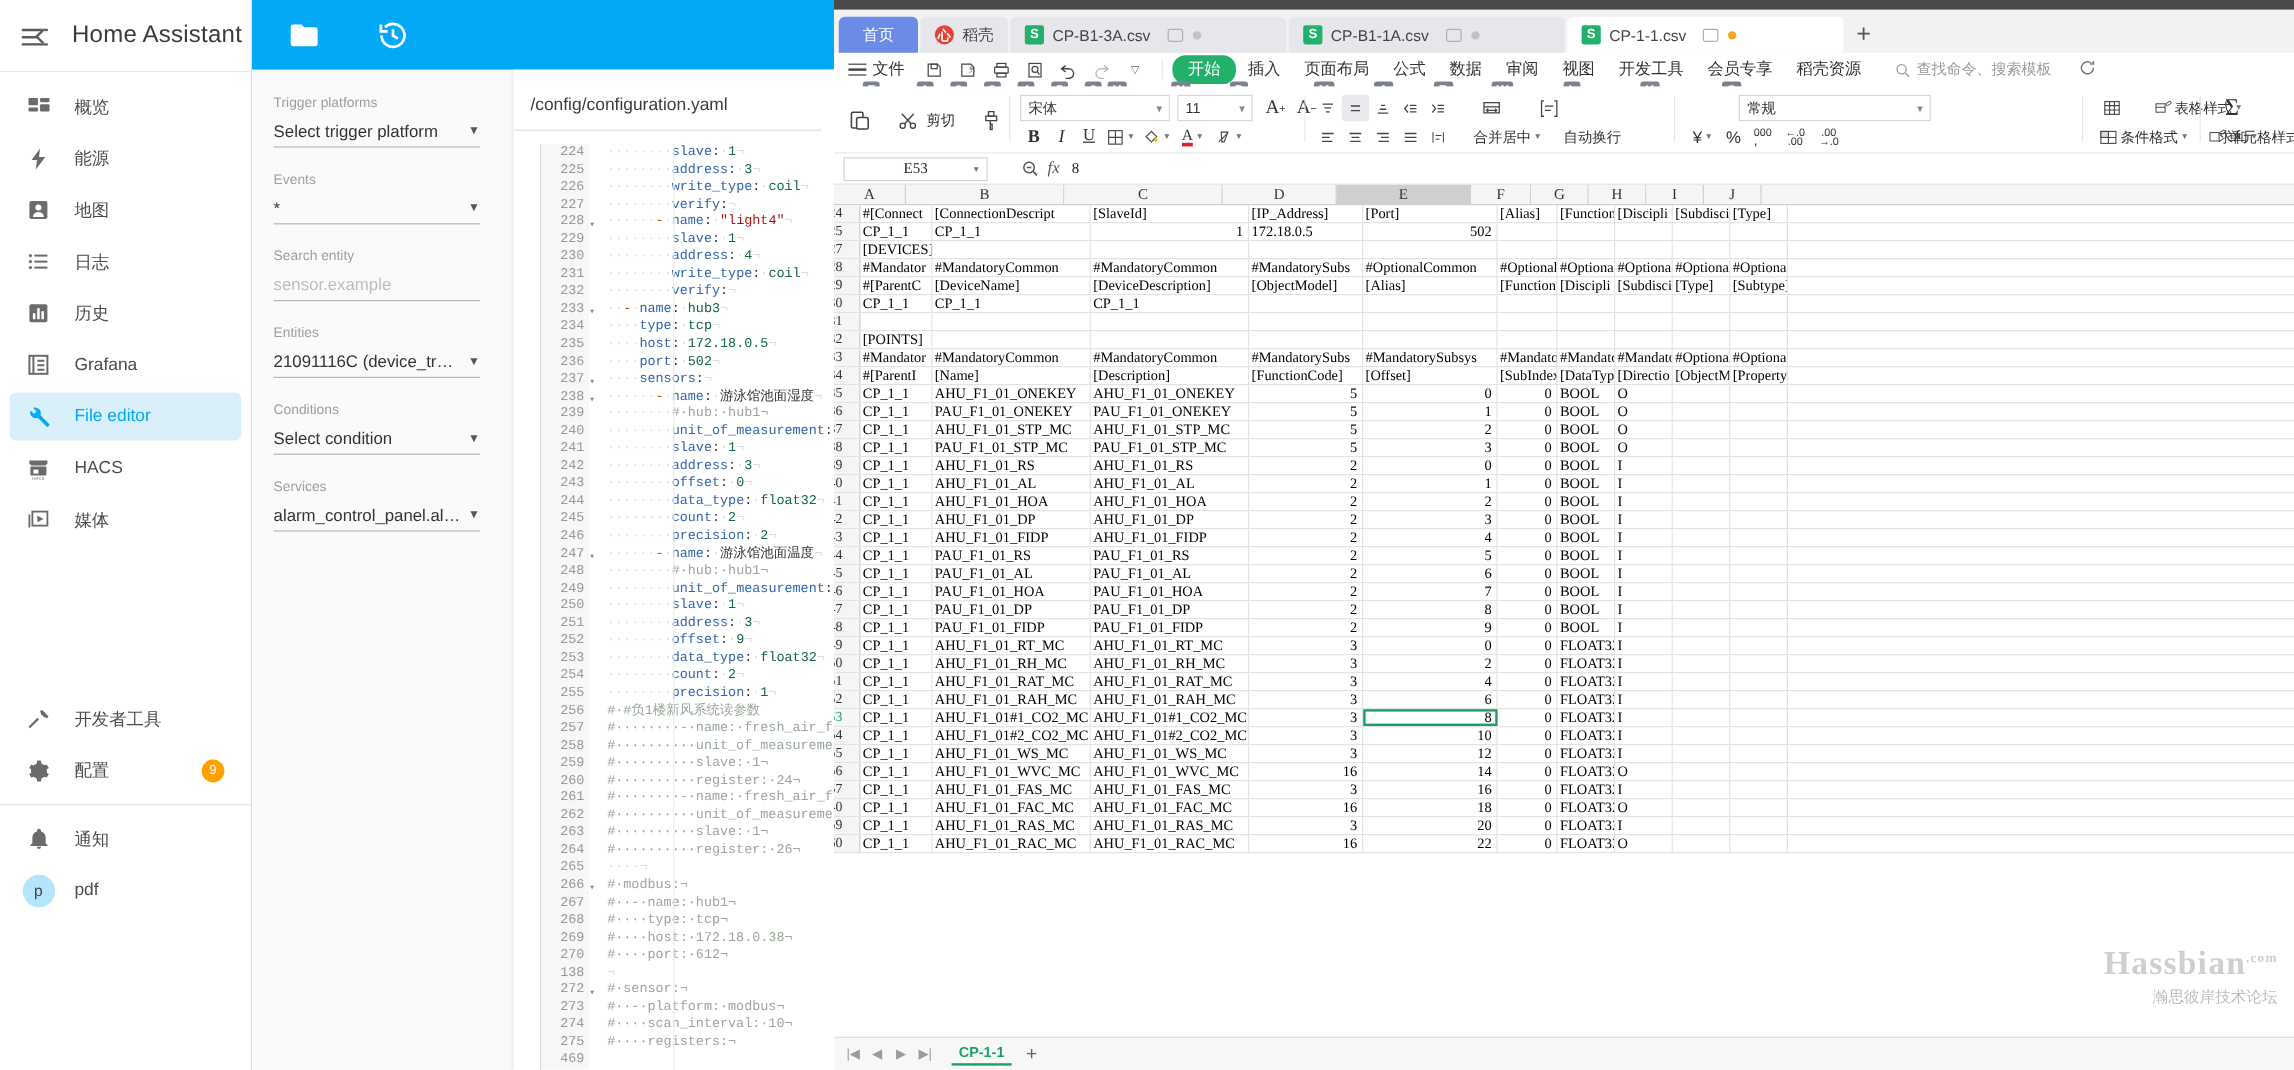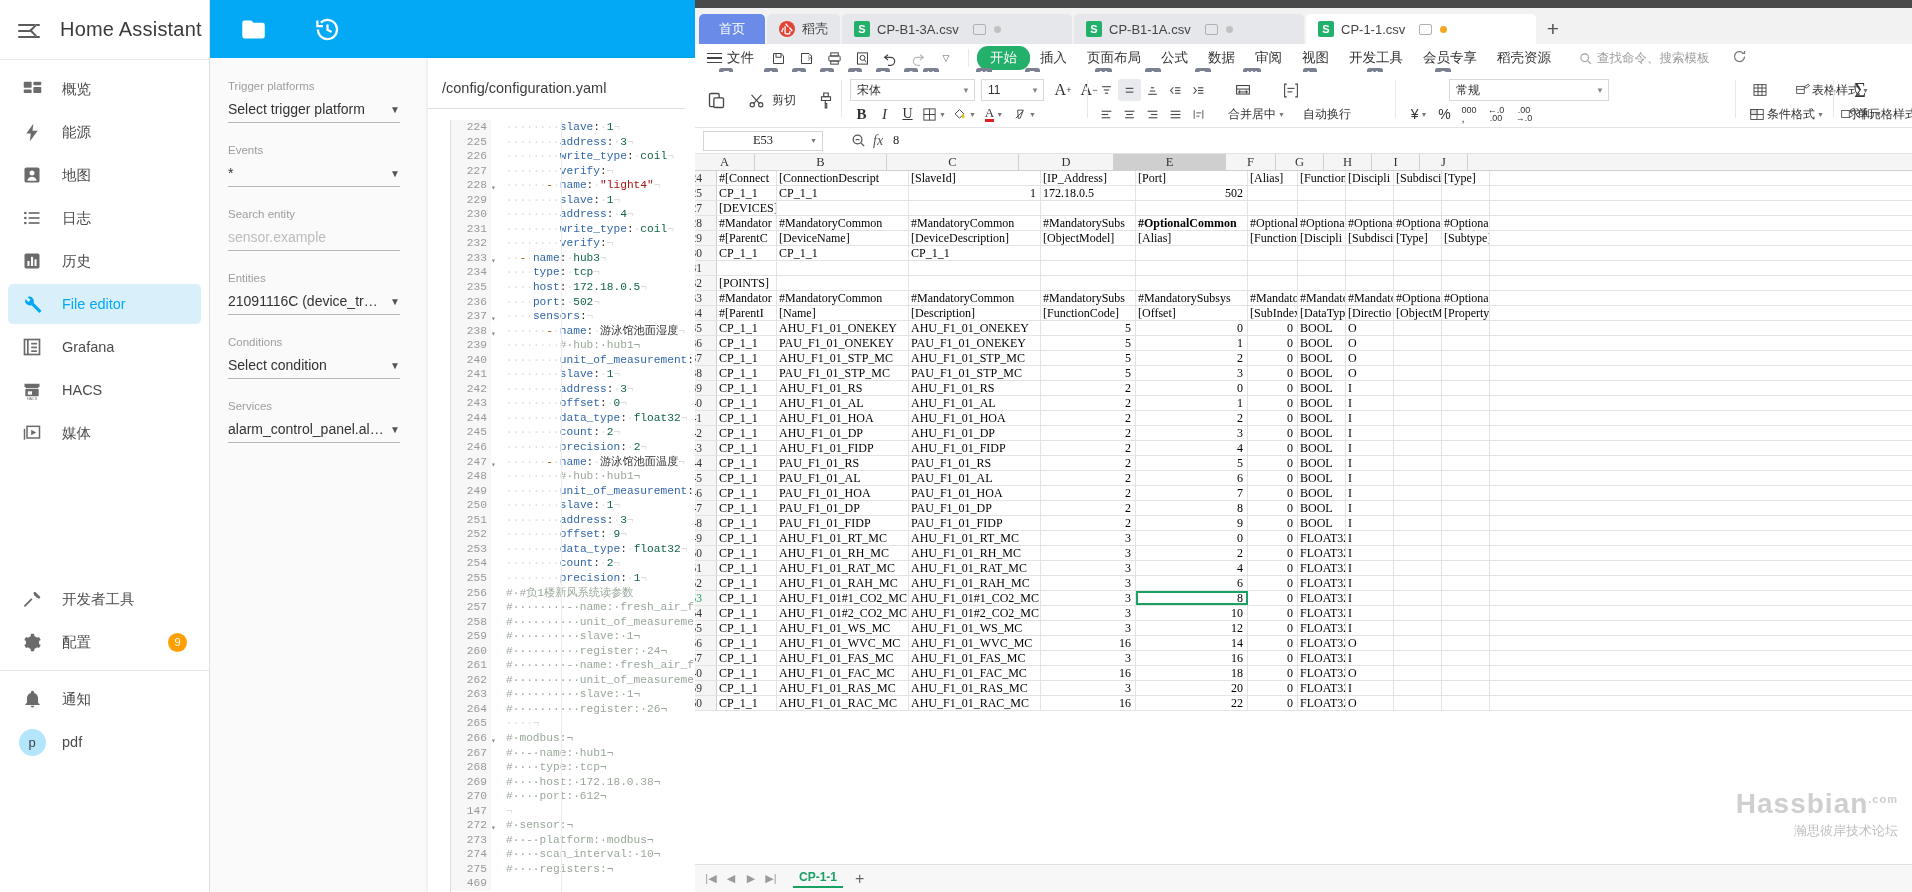--- a/index.html
+++ b/index.html
@@ -154,21 +154,21 @@
     font-size:11.5px; color:#333;}
   .rhead.sel { color:#19a163; }
   .cell { border-right:1px solid #e3e3e3; padding:0 2px; display:flex; align-items:center;
     overflow:hidden; white-space:nowrap; }
   .cell.r { justify-content:flex-end; padding-right:4px; }
   .cell.selbox { outline:2px solid #19a163; outline-offset:-2px; }
 
   .watermark { position:absolute; right:14px; bottom:52px; text-align:right;
     pointer-events:none; }
   .wm1 { font-size:28px; color:#cfcfcf; font-weight:bold; letter-spacing:1px;
-    font-family:Liberation Sans, sans-serif;}
+    font-family:Liberation Serif, serif;}
   .wm1 sup { font-size:11px; vertical-align:super; }
   .wm2 { font-size:13px; color:#bdbdbd; margin-top:2px; }
 
   .sheetbar { position:absolute; left:0; bottom:0; right:0; height:28px;
     background:#f7f7f7; border-top:1px solid #e0e0e0; display:flex; align-items:center;
     padding-left:6px; }
   .sb-nav { width:20px;height:20px;display:flex;align-items:center;justify-content:center;
     color:#9b9b9b; font-size:11px; cursor:pointer;}
   .sb-tab { font-size:12px; color:#19a163; font-weight:bold; margin-left:12px;
     border-bottom:2px solid #19a163; padding:0 6px 2px; cursor:pointer;}
@@ -242,40 +242,40 @@
             <svg width="20" height="20" viewBox="0 0 24 24" fill="#6b6b6b">
               <rect x="3" y="3" width="18" height="18" rx="2"></rect>
               <rect x="6.5" y="12" width="2.5" height="6" fill="#fff"></rect>
               <rect x="10.8" y="7" width="2.5" height="11" fill="#fff"></rect>
               <rect x="15" y="10" width="2.5" height="8" fill="#fff"></rect>
             </svg>
           </span>
         <span class="ha-label">历史</span>
       </div>
 
-      <div class="ha-item active">
-        <span class="ha-ico">
-            <svg width="21" height="21" viewBox="0 0 24 24" fill="#03a9f4">
-              <path d="M21.7 18.6 L13.4 10.3 a5.5 5.5 0 0 0 -7.1 -7 l3.4 3.4 l-2.4 2.4 l-3.4 -3.4 a5.5 5.5 0 0 0 7 7.1 l8.3 8.3 a1 1 0 0 0 1.4 0 l1.1 -1.1 a1 1 0 0 0 0 -1.4 z"></path>
-            </svg>
-          </span>
-        <span class="ha-label">File editor</span>
-      </div>
-
       <div class="ha-item">
         <span class="ha-ico">
             <svg width="20" height="20" viewBox="0 0 24 24" fill="none" stroke="#6b6b6b" stroke-width="2">
               <rect x="3" y="3" width="18" height="18"></rect>
               <line x1="7" y1="3" x2="7" y2="21"></line>
               <line x1="11" y1="8" x2="18" y2="8"></line>
               <line x1="11" y1="12.5" x2="18" y2="12.5"></line>
               <line x1="11" y1="17" x2="18" y2="17"></line>
             </svg>
           </span>
         <span class="ha-label">Grafana</span>
+      </div>
+
+      <div class="ha-item active">
+        <span class="ha-ico">
+            <svg width="21" height="21" viewBox="0 0 24 24" fill="#03a9f4">
+              <path d="M21.7 18.6 L13.4 10.3 a5.5 5.5 0 0 0 -7.1 -7 l3.4 3.4 l-2.4 2.4 l-3.4 -3.4 a5.5 5.5 0 0 0 7 7.1 l8.3 8.3 a1 1 0 0 0 1.4 0 l1.1 -1.1 a1 1 0 0 0 0 -1.4 z"></path>
+            </svg>
+          </span>
+        <span class="ha-label">File editor</span>
       </div>
 
       <div class="ha-item">
         <span class="ha-ico">
             <svg width="20" height="21" viewBox="0 0 24 24" fill="#6b6b6b">
               <path d="M3 4 h18 v3 l-2 2 h-14 l-2 -2 z"></path>
               <rect x="4" y="10" width="16" height="9" rx="1"></rect>
               <rect x="7" y="13" width="5" height="4" fill="#fff"></rect>
               <text x="12" y="23.5" font-size="4.4" text-anchor="middle" fill="#6b6b6b" font-family="sans-serif">HACS</text>
             </svg>
@@ -442,21 +442,21 @@
             <div class="cm-row"><span class="cm-gut">261</span><span class="cm-fold"></span><span class="cm-code"><span class="tk-c">#········-·name:·fresh_air_f1_temperature¬</span></span></div>
             <div class="cm-row"><span class="cm-gut">262</span><span class="cm-fold"></span><span class="cm-code"><span class="tk-c">#··········unit_of_measurement:·°C¬</span></span></div>
             <div class="cm-row"><span class="cm-gut">263</span><span class="cm-fold"></span><span class="cm-code"><span class="tk-c">#··········slave:·1¬</span></span></div>
             <div class="cm-row"><span class="cm-gut">264</span><span class="cm-fold"></span><span class="cm-code"><span class="tk-c">#··········register:·26¬</span></span></div>
             <div class="cm-row"><span class="cm-gut">265</span><span class="cm-fold"></span><span class="cm-code"><span class="tk-ws">·</span><span class="tk-ws">·</span><span class="tk-ws">·</span><span class="tk-ws">·</span><span class="tk-eol">¬</span></span></div>
             <div class="cm-row"><span class="cm-gut">266</span><span class="cm-fold">▾</span><span class="cm-code"><span class="tk-c">#·modbus:¬</span></span></div>
             <div class="cm-row"><span class="cm-gut">267</span><span class="cm-fold"></span><span class="cm-code"><span class="tk-c">#··-·name:·hub1¬</span></span></div>
             <div class="cm-row"><span class="cm-gut">268</span><span class="cm-fold"></span><span class="cm-code"><span class="tk-c">#····type:·tcp¬</span></span></div>
             <div class="cm-row"><span class="cm-gut">269</span><span class="cm-fold"></span><span class="cm-code"><span class="tk-c">#····host:·172.18.0.38¬</span></span></div>
             <div class="cm-row"><span class="cm-gut">270</span><span class="cm-fold"></span><span class="cm-code"><span class="tk-c">#····port:·612¬</span></span></div>
-            <div class="cm-row"><span class="cm-gut">147</span><span class="cm-fold"></span><span class="cm-code"><span class="tk-eol">¬</span></span></div>
+            <div class="cm-row"><span class="cm-gut">138</span><span class="cm-fold"></span><span class="cm-code"><span class="tk-eol">¬</span></span></div>
             <div class="cm-row"><span class="cm-gut">272</span><span class="cm-fold">▾</span><span class="cm-code"><span class="tk-c">#·sensor:¬</span></span></div>
             <div class="cm-row"><span class="cm-gut">273</span><span class="cm-fold"></span><span class="cm-code"><span class="tk-c">#··-·platform:·modbus¬</span></span></div>
             <div class="cm-row"><span class="cm-gut">274</span><span class="cm-fold"></span><span class="cm-code"><span class="tk-c">#····scan_interval:·10¬</span></span></div>
             <div class="cm-row"><span class="cm-gut">275</span><span class="cm-fold"></span><span class="cm-code"><span class="tk-c">#····registers:¬</span></span></div>
             <div class="cm-row"><span class="cm-gut">469</span><span class="cm-fold"></span><span class="cm-code"></span></div>
           </div>
       </div>
     </div>
   </div>
 
@@ -927,21 +927,21 @@
             <div class="cell" style="width: 48px; flex: 0 0 48px;"></div>
             <div class="cell" style="width: 48px; flex: 0 0 48px;"></div>
             <div class="cell" style="width: 48px; flex: 0 0 48px;"></div>
           </div>
           <div class="grow">
             <div class="rhead">28</div>
             <div class="cell" style="width: 60px; flex: 0 0 60px;">#Mandator</div>
             <div class="cell" style="width: 132px; flex: 0 0 132px;">#MandatoryCommon</div>
             <div class="cell" style="width: 132px; flex: 0 0 132px;">#MandatoryCommon</div>
             <div class="cell" style="width: 95px; flex: 0 0 95px;">#MandatorySubs</div>
-            <div class="cell" style="width: 112px; flex: 0 0 112px; font-weight: bold;">#OptionalCommon</div>
+            <div class="cell" style="width: 112px; flex: 0 0 112px;">#OptionalCommon</div>
             <div class="cell" style="width: 50px; flex: 0 0 50px;">#Optional</div>
             <div class="cell" style="width: 48px; flex: 0 0 48px;">#Optional</div>
             <div class="cell" style="width: 48px; flex: 0 0 48px;">#Optional</div>
             <div class="cell" style="width: 48px; flex: 0 0 48px;">#Optional</div>
             <div class="cell" style="width: 48px; flex: 0 0 48px;">#Optional</div>
           </div>
           <div class="grow">
             <div class="rhead">29</div>
             <div class="cell" style="width: 60px; flex: 0 0 60px;">#[ParentC</div>
             <div class="cell" style="width: 132px; flex: 0 0 132px;">[DeviceName]</div>

